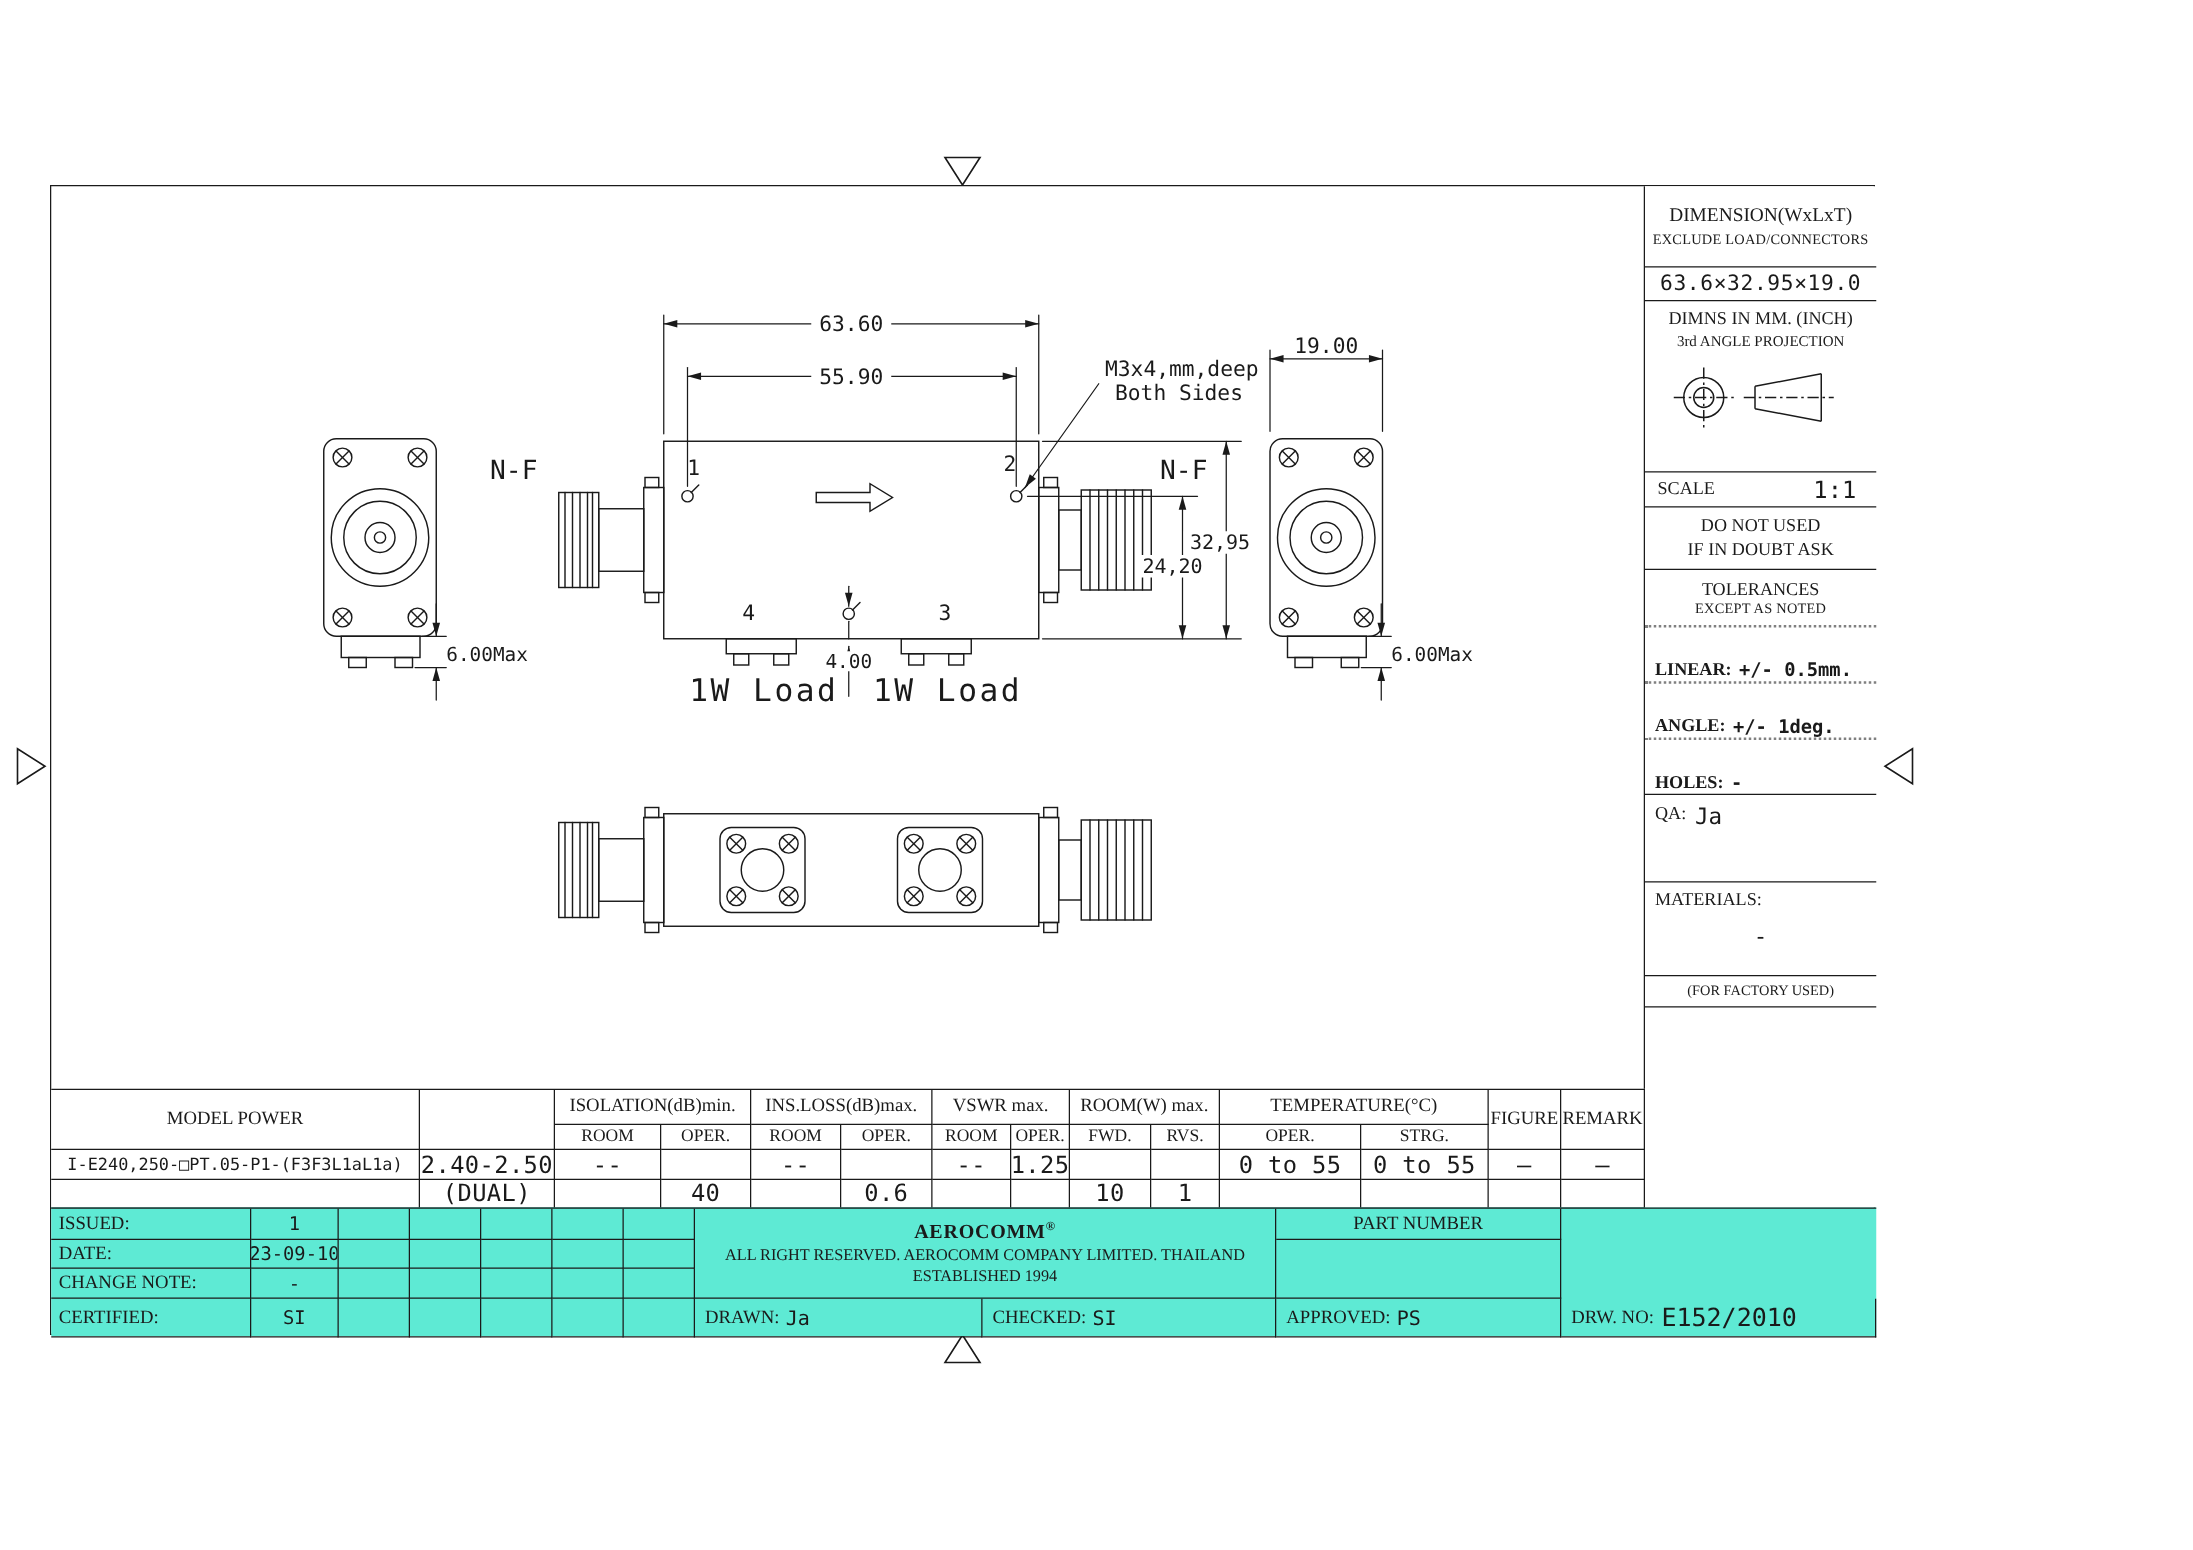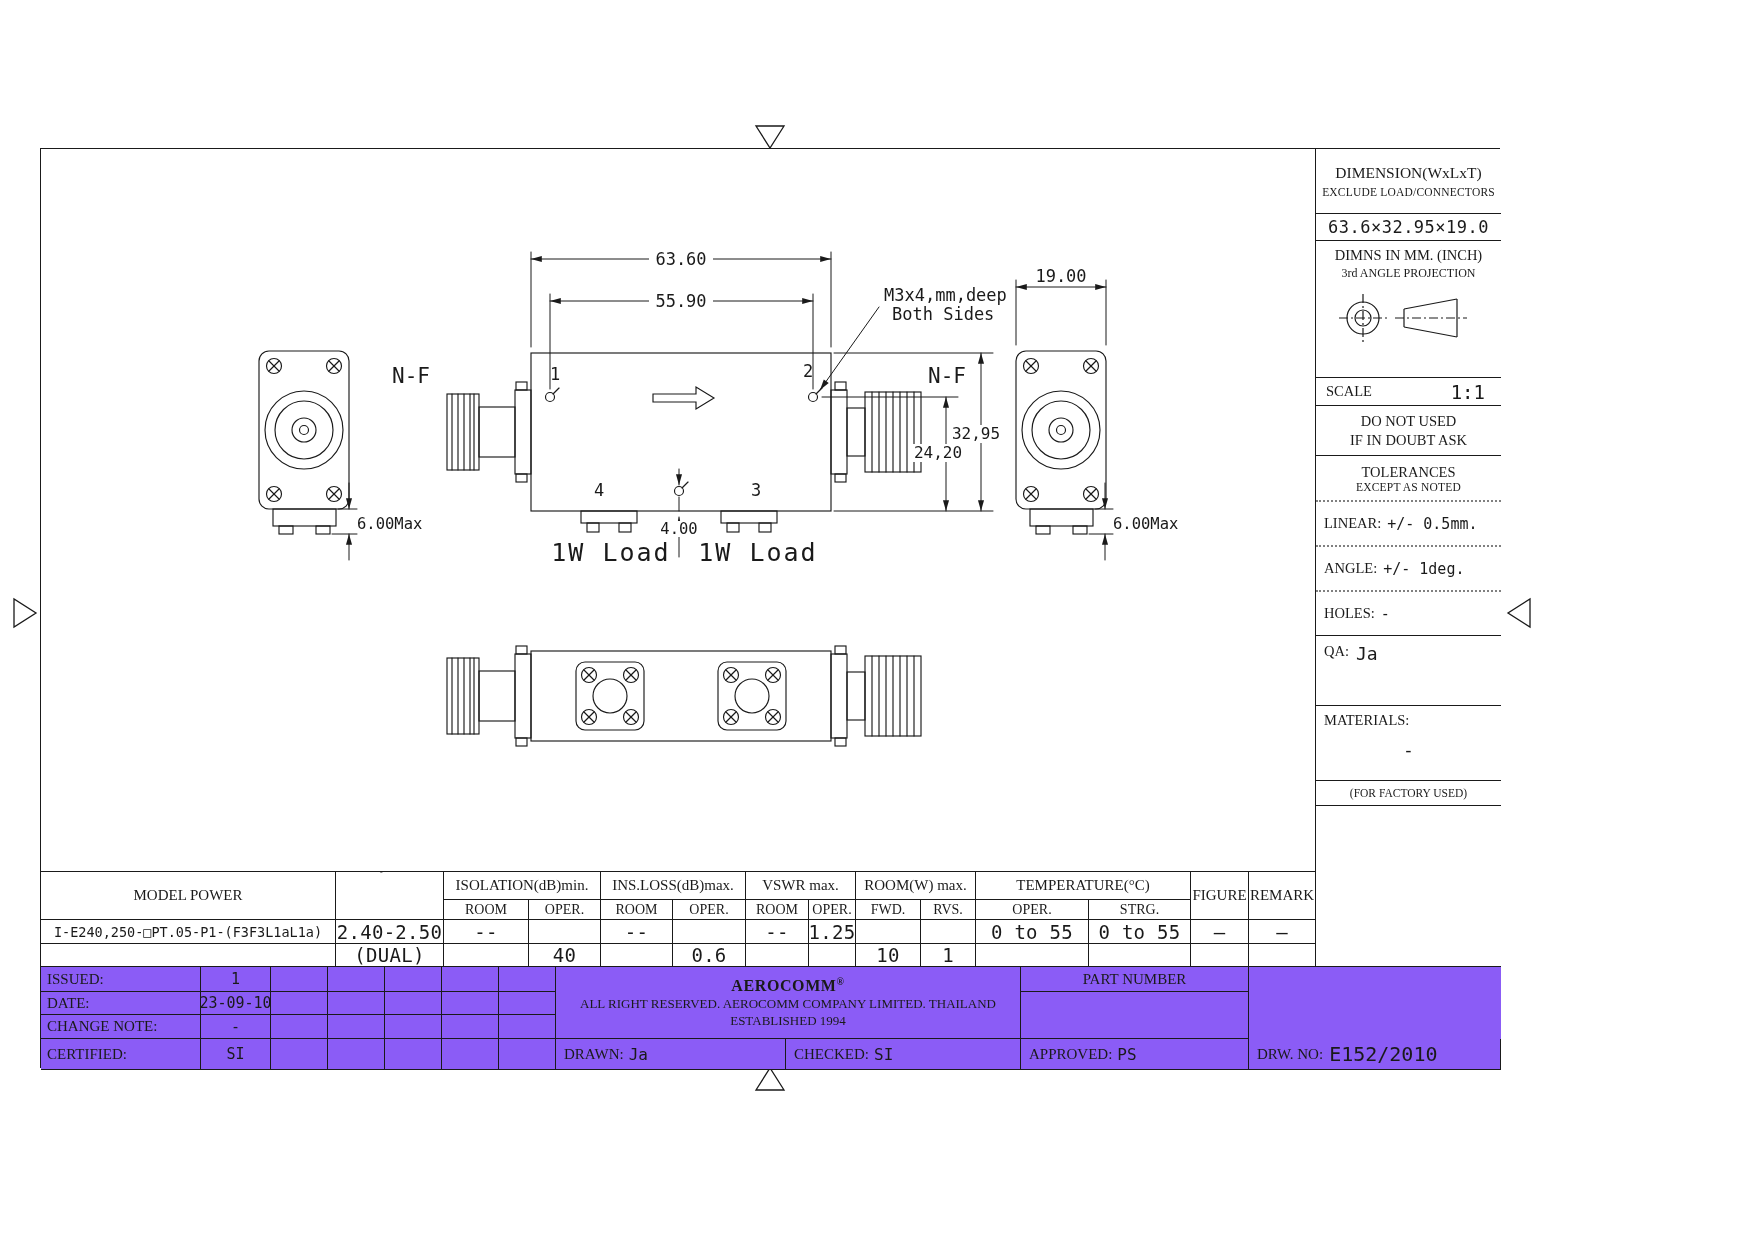--- a/index.html
+++ b/index.html
@@ -21,21 +21,21 @@
   .s2{height:27px;justify-content:center;font-size:17px;letter-spacing:0.5px;}
   .s3{height:165px;padding-top:6px;}
   .p-t3{font-size:14.5px;}
   .p-t4{font-size:12px;margin-top:2px;}
   .proj{margin-top:6px;}
   .scale-row{margin-top:auto;width:100%;height:28px;border-top:1.4px solid #1a1a1a;display:flex;align-items:center;justify-content:space-between;padding:0 16px 0 10px;}
   .scale-v{font-size:19px;}
   .s4{height:50px;justify-content:center;gap:2px;font-size:14.5px;}
   .s5{height:180px;align-items:stretch;}
   .tol-h{height:46px;display:flex;flex-direction:column;align-items:center;justify-content:center;border-bottom:2px dotted #808080;}
-  .tol-row{flex:1;display:flex;align-items:center;gap:6px;padding-left:8px;font-size:14.5px;border-bottom:2px dotted #808080;}
+  .tol-row{flex:1;display:flex;align-items:flex-end;gap:6px;padding-left:8px;font-size:14.5px;border-bottom:2px dotted #808080;font-weight:bold;}
   .tol-row.last{border-bottom:none;}
   .tol-v{font-size:15px;}
   .s6{height:70px;flex-direction:row;justify-content:flex-start;align-items:flex-start;padding:7px 8px;gap:7px;font-size:14.5px;}
   .qa-v{font-size:18px;}
   .s7{height:75px;align-items:flex-start;padding:6px 8px;font-size:14.5px;}
   .mat-v{align-self:center;font-size:18px;margin-top:10px;}
   .s8{height:65px;align-items:flex-start;padding:5px 8px;font-size:14.5px;}
   .fin-v{align-self:center;font-size:19px;margin-top:7px;letter-spacing:1px;white-space:nowrap;}
   .s9{height:25px;justify-content:center;font-size:11.5px;}
   .s10{height:95px;border-bottom:none;}
@@ -47,21 +47,21 @@
   .c{border-right:1px solid #1a1a1a;border-bottom:1px solid #1a1a1a;display:flex;align-items:center;justify-content:center;overflow:hidden;white-space:nowrap;}
   .hc{font-family:"Liberation Serif",serif;font-size:15px;}
   .hc2{font-family:"Liberation Serif",serif;font-size:14px;}
   .vc{font-family:"DejaVu Sans Mono",monospace;font-size:19px;letter-spacing:0.3px;}
   .model-val{font-size:13.5px;letter-spacing:0;}
   .two{flex-direction:column;line-height:1.1;gap:44px;}
 
   
   .footer{position:absolute;left:0;top:817px;width:1460px;height:103px;display:grid;
     grid-template-columns:160px 70px 57px 57px 57px 57px 57px 230px 235px 228px 252px;
-    grid-template-rows:25px 23px 24px 31px;border-top:1.4px solid #1a1a1a;background:#8b5cf6;font-size:15px;}
+    grid-template-rows:25px 23px 24px 31px;border-top:1.4px solid #1a1a1a;background:#5eead4;font-size:15px;}
   .lab{justify-content:flex-start;padding-left:6px;font-family:"Liberation Serif",serif;}
   .fval{font-family:"DejaVu Sans Mono",monospace;font-size:15px;}
   .center-cell{flex-direction:column;justify-content:center;gap:1px;font-family:"Liberation Serif",serif;}
   .co-name{font-size:16px;font-weight:600;letter-spacing:0.6px;}
   .co-name sup{font-size:10px;}
   .co-line{font-size:13px;}
   .f-lab{font-family:"Liberation Serif",serif;}
   .f-val{font-family:"DejaVu Sans Mono",monospace;margin-left:5px;font-size:16px;}
   .cell-lv{justify-content:flex-start;padding-left:8px;}
   .title-cell{position:relative;flex-direction:column;justify-content:center;}

